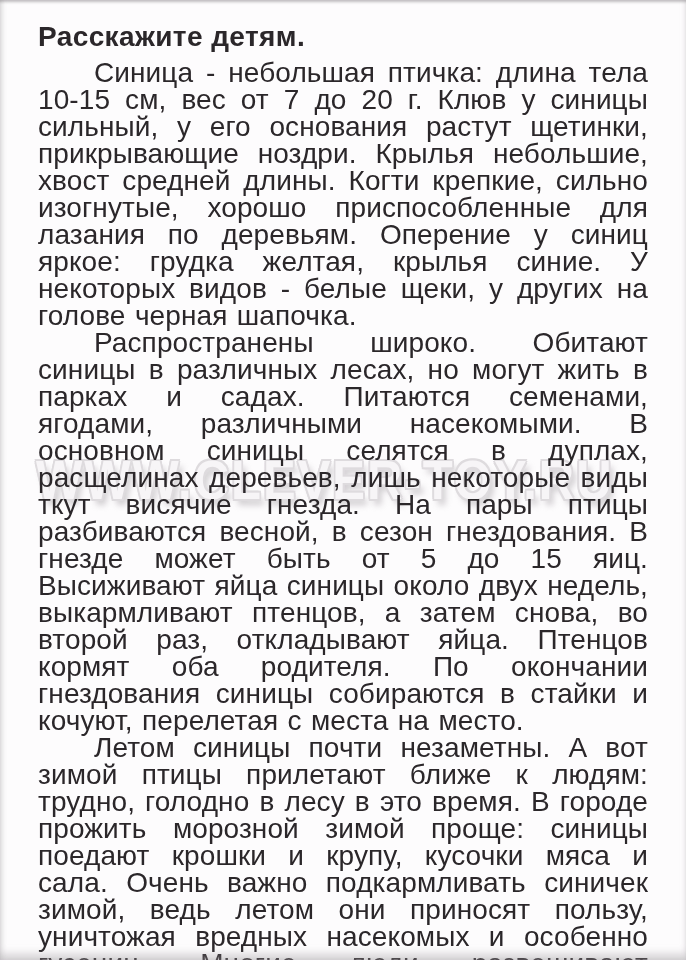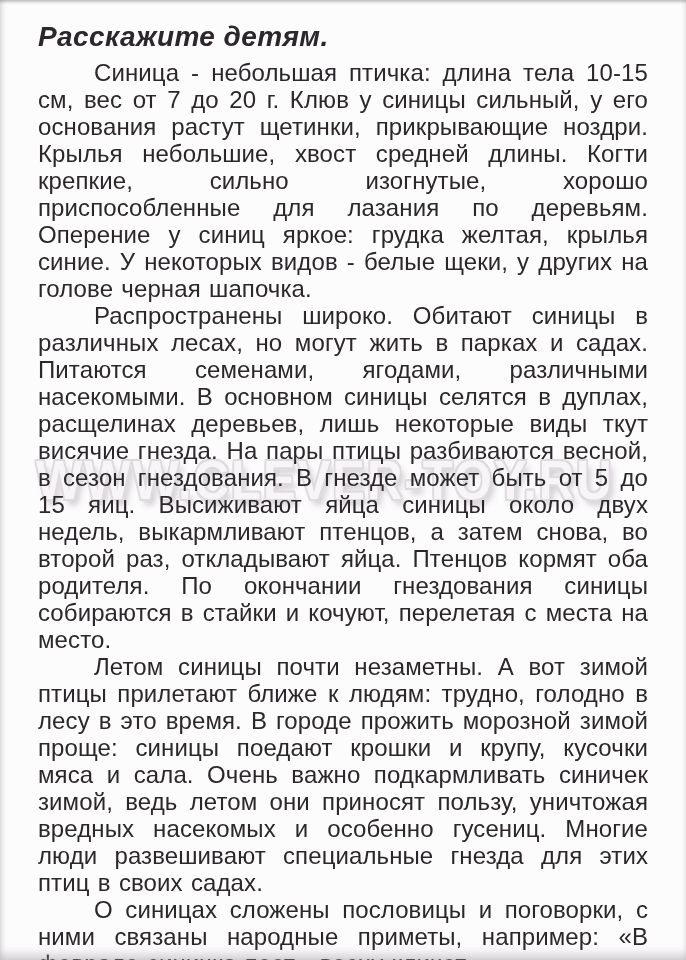--- a/index.html
+++ b/index.html
@@ -19,27 +19,26 @@
     overflow: hidden;
   }
   .title {
     position: relative;
     z-index: 2;
     margin: 0 0 5px 0;
     font-size: 28px;
     line-height: 34px;
     font-weight: bold;
     letter-spacing: 0.4px;
-    font-style: italic;
   }
   .para {
     position: relative;
     z-index: 2;
     margin: 0;
-    font-size: 24px;
+    font-size: 28px;
     line-height: 27px;
     text-align: justify;
     text-indent: 56px;
     word-spacing: 1.5px;
     letter-spacing: 0.1px;
   }
   .watermark {
     position: absolute;
     z-index: 1;
     top: 452px;

